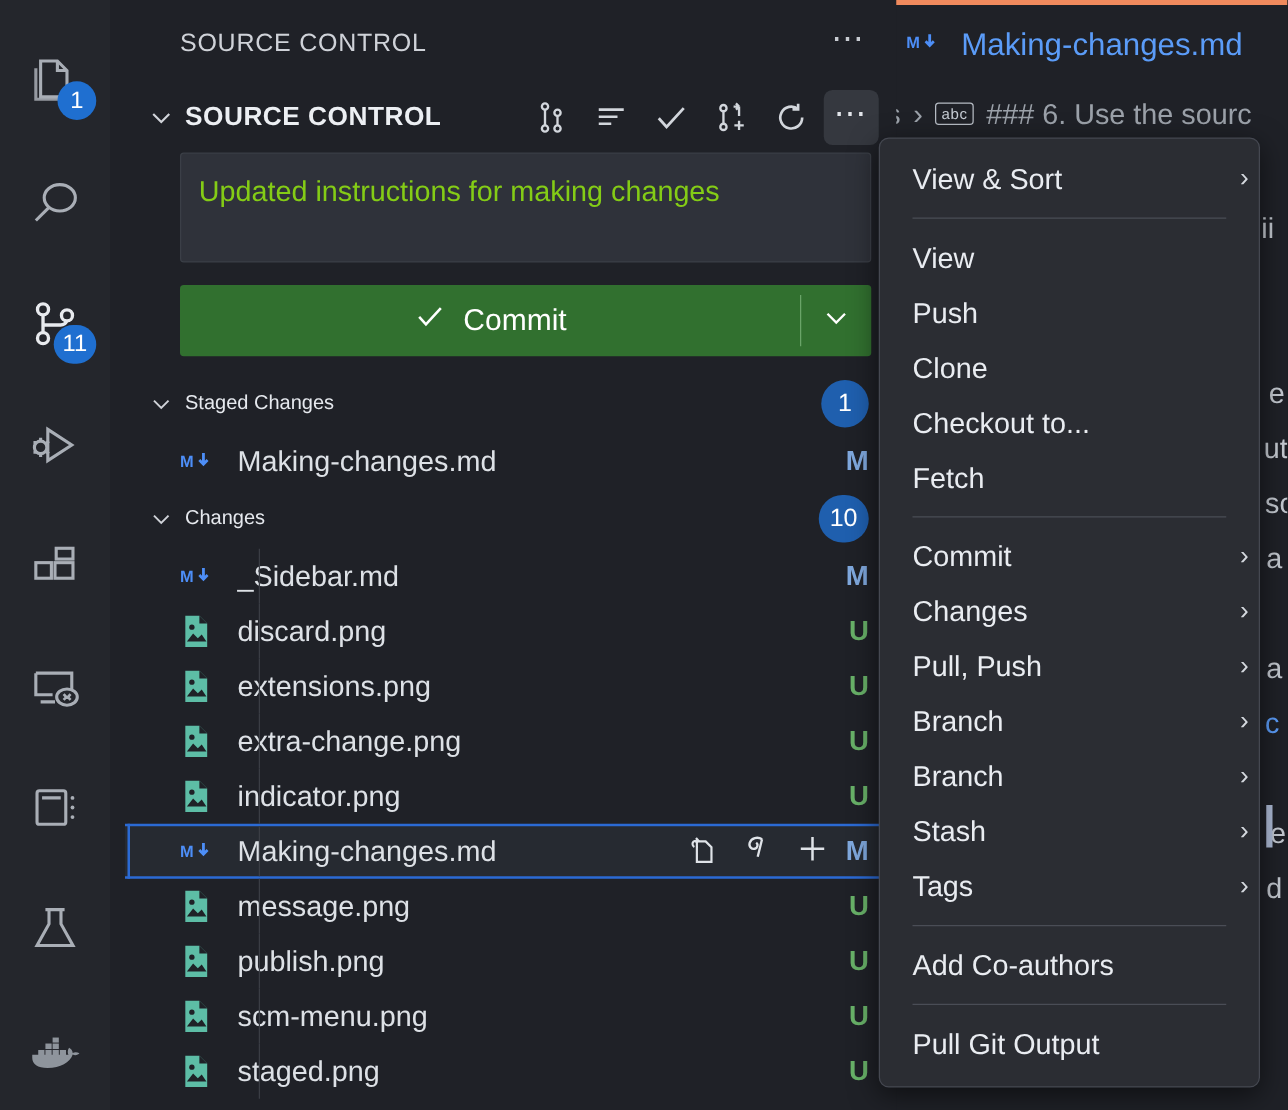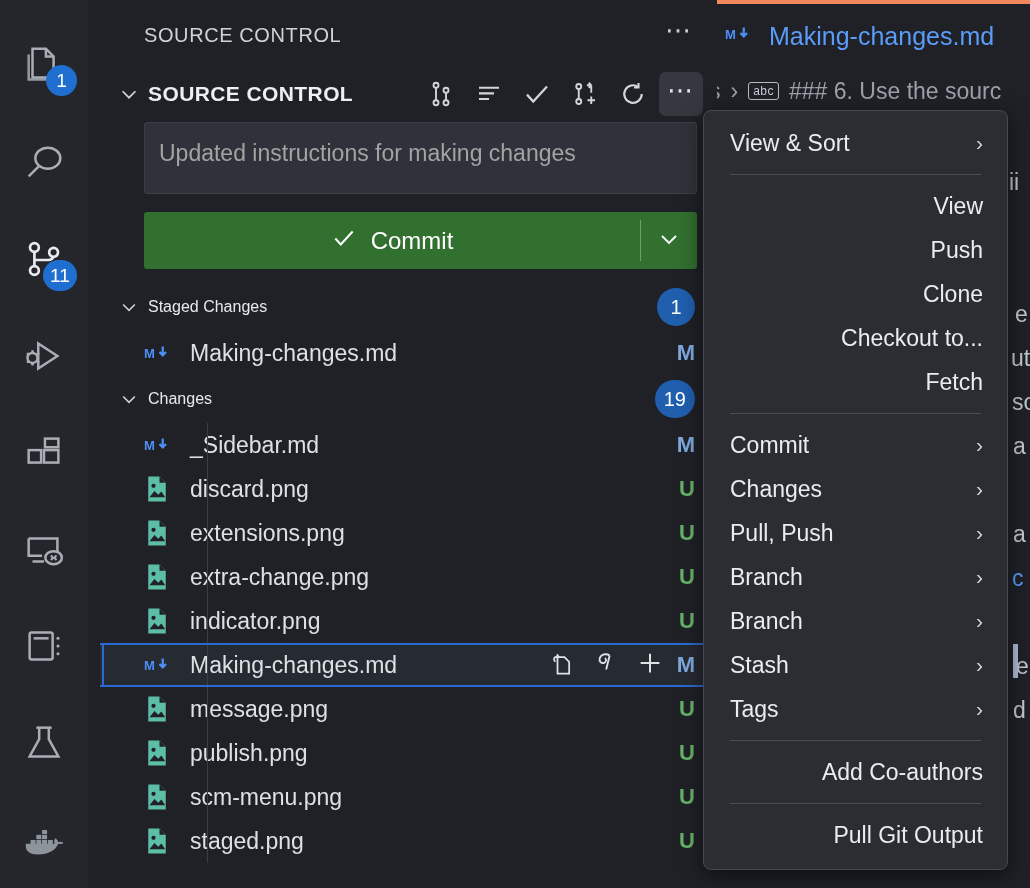--- a/index.html
+++ b/index.html
@@ -70,24 +70,24 @@
     display: flex; align-items: center; justify-content: center;
     color: #d2d6dc;
   }
   .act-btn.active { background: #35383f; }
   .act-btn .dots {
     font-size: 26px; letter-spacing: 2px; line-height: 8px;
     padding-bottom: 9px; color: #e2e5ea;
   }
 
   .commit-input {
-    margin: 4px 20px 0 44px; height: 72px;
+    margin: 4px 20px 0 44px; height: 88px;
     background: #2f323a; border: 1px solid #3b3f47;
     border-radius: 3px; padding: 10px 14px;
-    color: #a3a3a3; font-size: 23px; line-height: 40px;
+    color: #84cc16; font-size: 23px; line-height: 40px;
     overflow: hidden;
   }
   .commit-btn-row {
     margin: 18px 20px 0 44px; height: 57px;
     display: flex; background: #31702f; border-radius: 3px;
     align-items: stretch;
   }
   .commit-btn-main {
     flex: 1; display: flex; align-items: center; justify-content: center;
     gap: 14px; color: #ffffff; font-size: 24px;
@@ -172,23 +172,22 @@
 
   
   .ctxmenu {
     position: absolute; left: 703px; top: 110px; width: 305px;
     background: #2b2d33; border: 1px solid #454851; border-radius: 8px;
     padding: 10px 0 12px 0;
     box-shadow: 0 6px 22px rgba(0,0,0,0.55);
   }
   .mi {
     height: 44px; display: flex; align-items: center;
-    padding: 0 24px 0 26px; color: #e9ecf1; font-size: 23px;
+    padding: 0 8px 0 26px; color: #e9ecf1; font-size: 23px;
     white-space: nowrap;
-    justify-content: flex-end;
   }
   .mi .arrow { margin-left: auto; color: #d5d9df; font-size: 21px; }
   .mi-sep {
     height: 1px; background: #4a4d56; margin: 9px 26px;
   }
 </style>
 </head>
 <body>
 <div id="root">
 
@@ -434,21 +433,21 @@
       <span class="file-status status-M">M</span>
     </div>
 
     <div class="group-row">
       <span class="chev">
         <svg width="20" height="20" viewBox="0 0 24 24" fill="none" stroke="#cfd2d8" stroke-width="1.9">
               <path d="M5 9l7 7 7-7"></path>
             </svg>
       </span>
       <span class="group-label">Changes</span>
-      <span class="count-badge">19</span>
+      <span class="count-badge">10</span>
     </div>
 
     <div class="file-row">
       <span class="indent-guide"></span>
       <span class="file-icon">
         <svg width="30" height="22" viewBox="0 0 32 20">
           <text x="0" y="15" font-family="Liberation Sans, sans-serif" font-size="14" font-weight="bold" fill="#4d8ef7">M</text>
           <path d="M20 3v9M16.5 9l3.5 3.5L23.5 9" stroke="#4d8ef7" stroke-width="2.4" fill="none"></path>
         </svg>
       </span>

